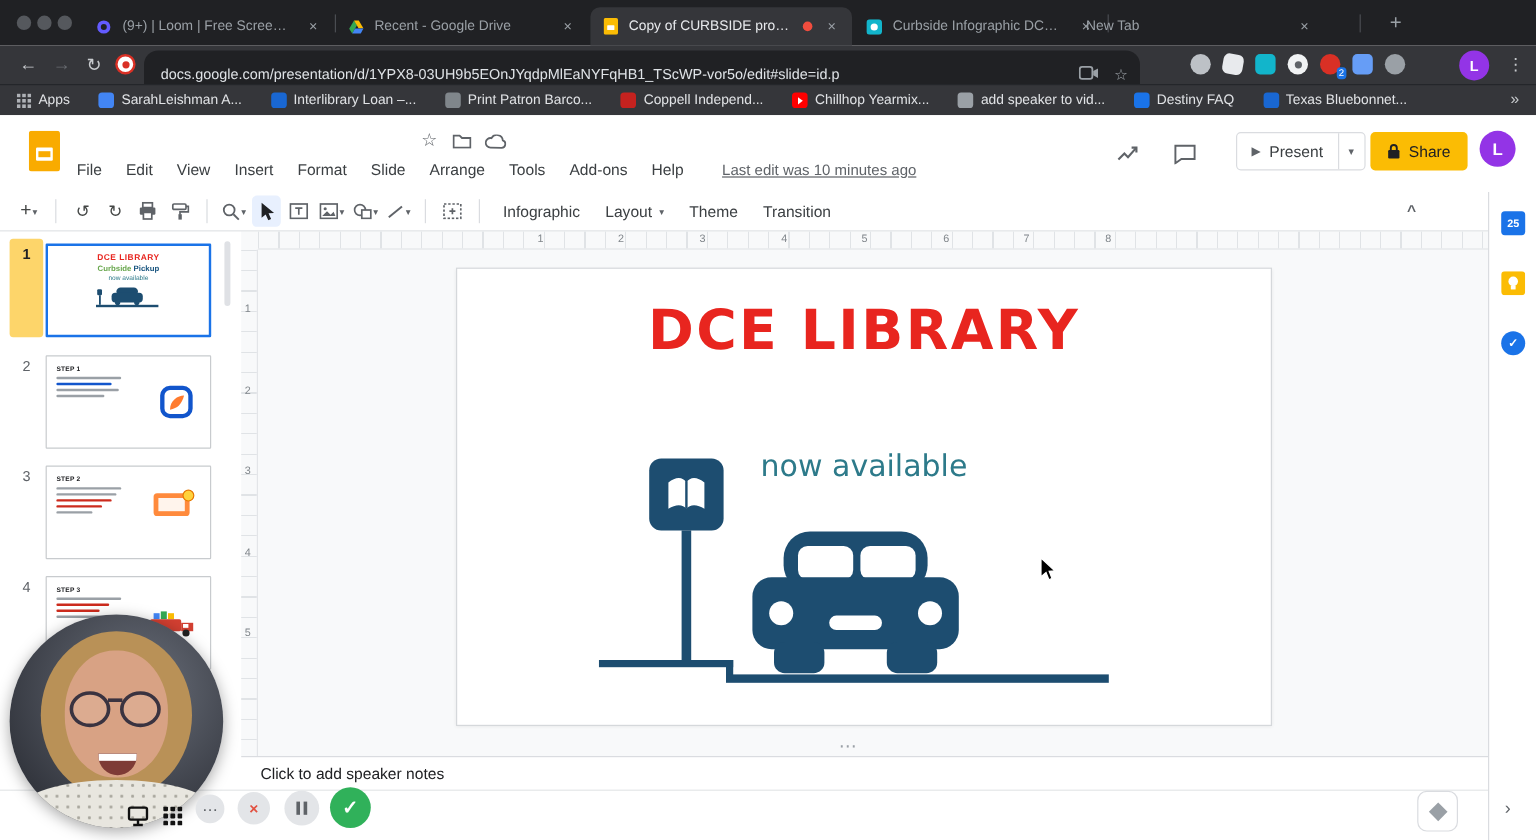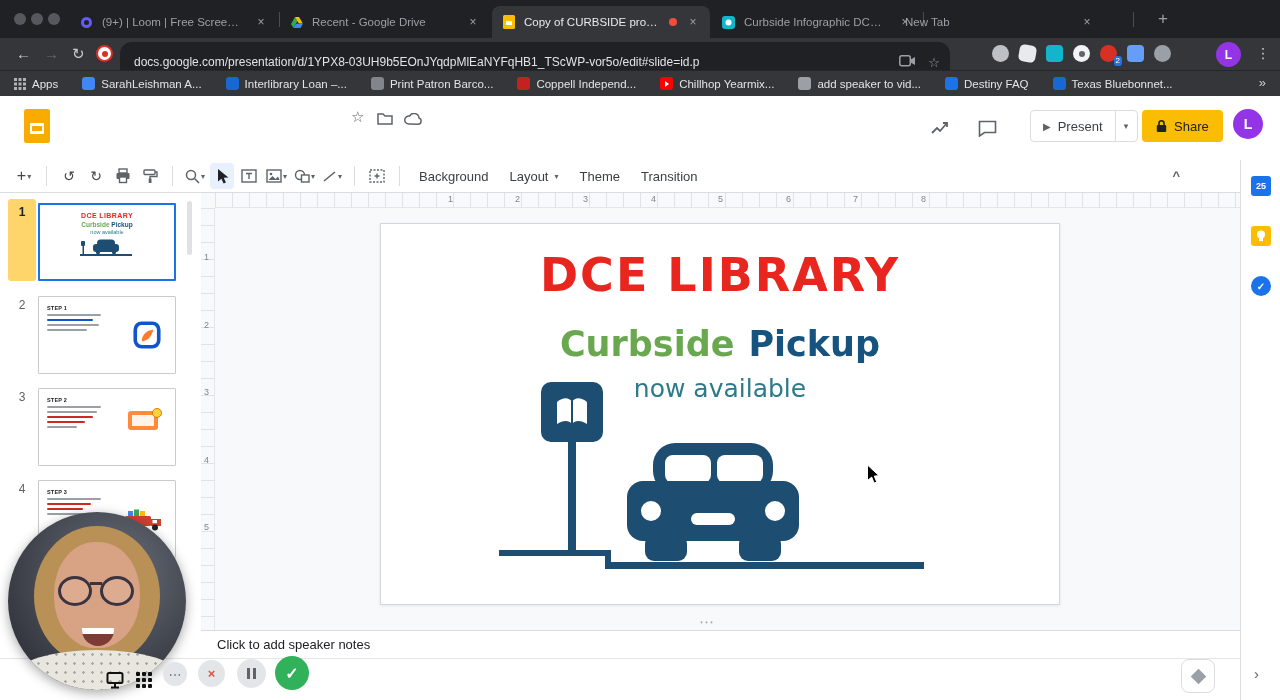--- a/index.html
+++ b/index.html
@@ -256,20 +256,33 @@
     <svg width="16" height="13" viewBox="0 0 16 13">
         <path d="M1 2h5l2 2h7v8H1z" fill="none" stroke="#5f6368" stroke-width="1.5"></path>
       </svg>
   </span>
   <span class="ab" style="left:404px;top:16px">
     <svg width="18" height="13" viewBox="0 0 18 13">
         <path d="M5 11a4 4 0 1 1 .6-7.9A5 5 0 0 1 15 5a3.2 3.2 0 0 1-1 6.2z" fill="none" stroke="#5f6368" stroke-width="1.5"></path>
       </svg>
   </span>
 
+  <div id="menubar">
+    <span class="menu">File</span>
+    <span class="menu">Edit</span>
+    <span class="menu">View</span>
+    <span class="menu">Insert</span>
+    <span class="menu">Format</span>
+    <span class="menu">Slide</span>
+    <span class="menu">Arrange</span>
+    <span class="menu">Tools</span>
+    <span class="menu">Add-ons</span>
+    <span class="menu">Help</span>
+    <span id="lastedit">Last edit was 10 minutes ago</span>
+  </div>
 
   <span class="ab" style="left:930px;top:24px">
     <svg width="22" height="16" viewBox="0 0 22 16">
         <path d="M2 13l5-5 3 3 7-8" fill="none" stroke="#5f6368" stroke-width="1.8"></path>
         <path d="M13 3h4v4" fill="none" stroke="#5f6368" stroke-width="1.8"></path>
       </svg>
   </span>
   <span class="ab" style="left:978px;top:24px">
     <svg width="19" height="17" viewBox="0 0 19 17">
         <path d="M1.5 1.5h16v11H6.5l-5 3.5z" fill="none" stroke="#5f6368" stroke-width="1.6"></path>
@@ -359,21 +372,21 @@
     <span class="tcaret">▾</span>
   </span>
   <span class="tsep"></span>
   <span class="tbtn">
     <svg width="16" height="14" viewBox="0 0 16 14">
         <rect x="1" y="1" width="14" height="12" fill="none" stroke="#5f6368" stroke-width="1.4" stroke-dasharray="2 1.5"></rect>
         <path d="M8 4.5v5M5.5 7h5" stroke="#5f6368" stroke-width="1.4"></path>
       </svg>
   </span>
   <span class="tsep"></span>
-  <span class="tlabel">Background</span>
+  <span class="tlabel">Infographic</span>
   <span class="tlabel">
       <span>Layout</span>
       <span class="tcaret">▾</span>
     </span>
   <span class="tlabel">Theme</span>
   <span class="tlabel">Transition</span>
   <span class="ab" style="right:60px;top:8px;color:#5f6368;font-size:13px;font-weight:bold">^</span>
 </div>
 
 <div id="filmstrip">
@@ -466,23 +479,20 @@
   <div id="vruler">
     <span class="vrnum" style="top:44px">1</span>
     <span class="vrnum" style="top:112px">2</span>
     <span class="vrnum" style="top:179px">3</span>
     <span class="vrnum" style="top:247px">4</span>
     <span class="vrnum" style="top:314px">5</span>
   </div>
 
   <div id="slide">
     <div id="slide-title">DCE LIBRARY</div>
-    <div id="slide-subtitle">
-      <span class="w1">Curbside</span><span class="w2">Pickup</span>
-    </div>
     <div id="slide-tagline">now available</div>
 
     <svg width="445" height="200" viewBox="0 0 445 200" style="position:absolute;left:118px;top:156px">
       <rect x="42" y="2" width="62" height="60" rx="10" fill="#1d4d70"></rect>
       <path d="M58 22c6-5 12-5 15 0 3-5 9-5 15 0v22c-6-4-12-4-15 0-3-4-9-4-15 0z" fill="#fff"></path>
       <rect x="72" y="21" width="2" height="23" fill="#1d4d70"></rect>
       <rect x="69" y="62" width="8" height="112" fill="#1d4d70"></rect>
       <rect x="0" y="170" width="112" height="6" fill="#1d4d70"></rect>
       <rect x="106" y="170" width="6" height="18" fill="#1d4d70"></rect>
       <rect x="106" y="182" width="319" height="7" fill="#1d4d70"></rect>

